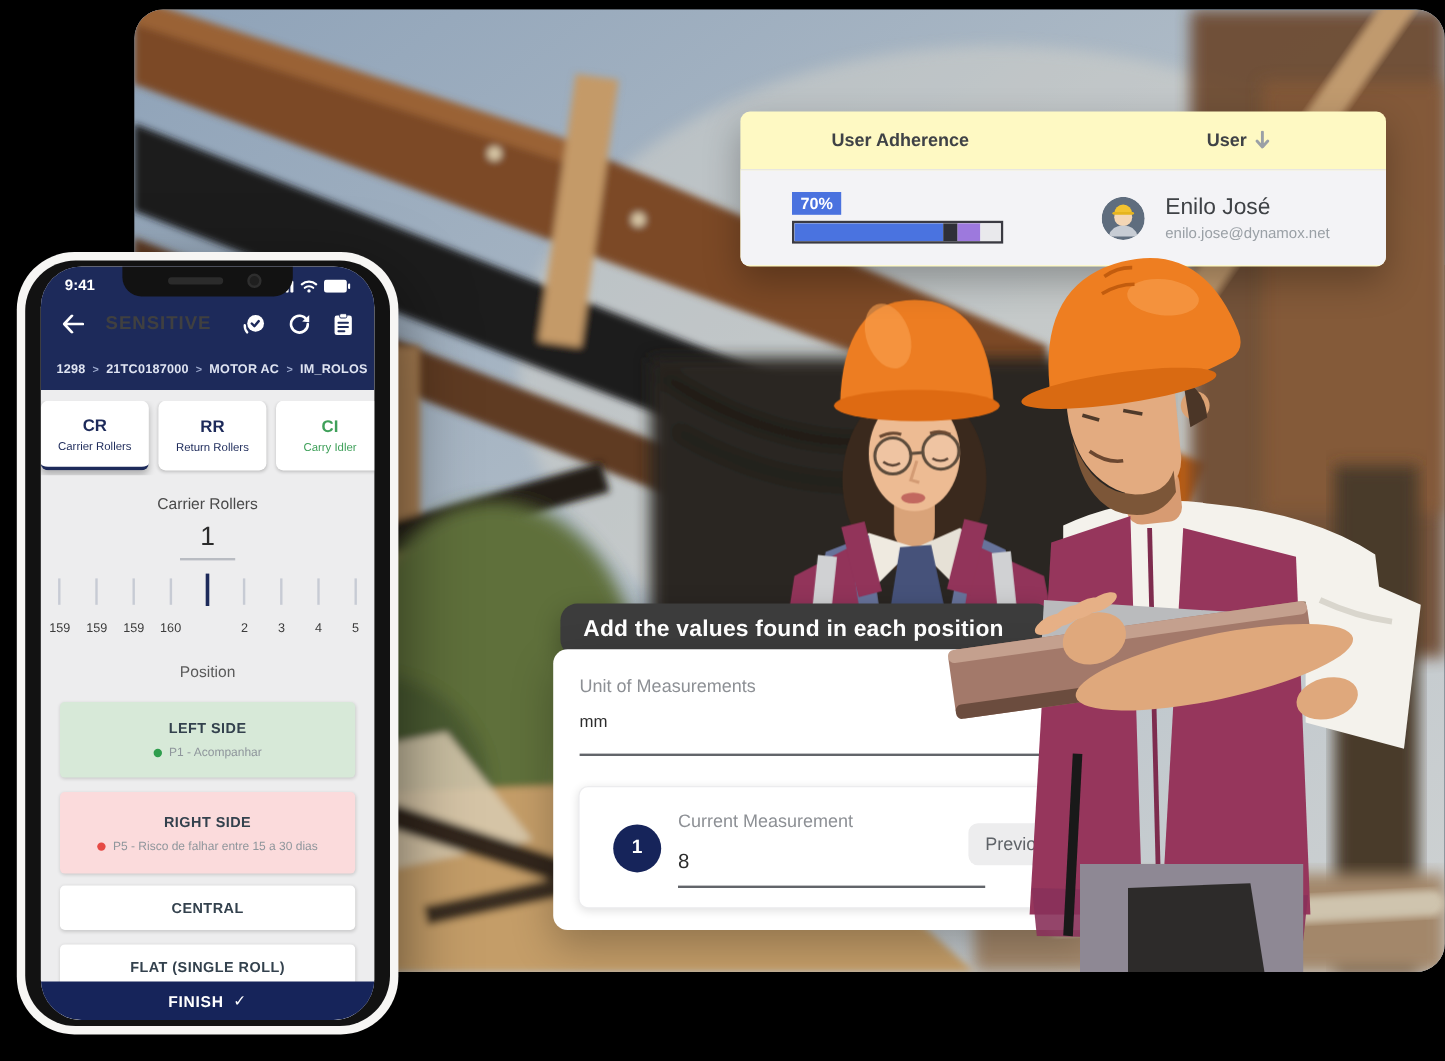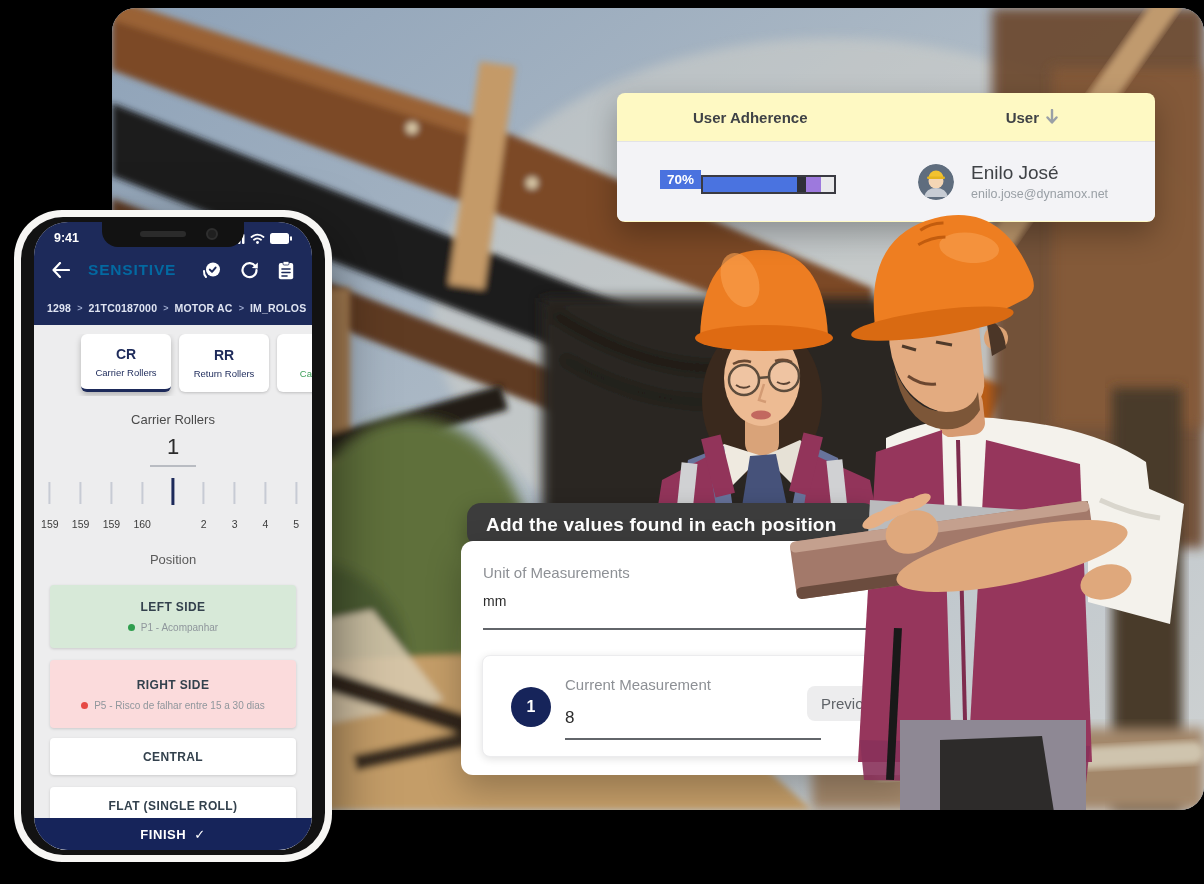--- a/index.html
+++ b/index.html
@@ -18,21 +18,21 @@
 
   
   .adh-card { position:absolute; left:617px; top:93px; width:538px; height:129px;
               background:#fef9c3; border-radius:8px; box-shadow:0 12px 30px rgba(0,0,0,.28);
               z-index:20; overflow:hidden; }
   .adh-head { height:49px; display:flex; align-items:center; border-bottom:1px solid #e3e3e6; }
   .adh-title { margin-left:76px; font-size:15px; font-weight:700; color:#3f4246; }
   .adh-sort { margin-left:auto; margin-right:96px; display:flex; align-items:center; gap:6px;
               font-size:15px; font-weight:700; color:#3f4246; cursor:pointer; }
   .adh-body { height:79px; background:#f3f3f6; display:flex; align-items:center; }
-  .adh-progress { width:176px; margin-left:43px; display:flex; flex-direction:row; align-items:flex-end; }
+  .adh-progress { width:176px; margin-left:43px; display:flex; flex-direction:column; align-items:flex-start; }
   .adh-badge { font-size:13.5px; font-weight:700; color:#fff; background:#4a72df;
                padding:2px 7px; margin-bottom:5px; }
   .adh-bar { width:176px; height:19px; border:2px solid #3a3a42; background:#fff;
              display:flex; overflow:hidden; }
   .adh-bar .seg { height:100%; }
   .adh-user { display:flex; align-items:center; margin-left:82px; gap:17px; }
   .avatar { width:36px; height:36px; border-radius:50%; overflow:hidden; flex:0 0 36px; }
   .adh-name { font-size:19px; color:#3f4246; margin-bottom:3px; }
   .adh-mail { font-size:12.5px; color:#9aa0a6; }
 
@@ -70,28 +70,28 @@
                align-items:center; padding:0 20px; }
   .sb-time { color:#fff; font-size:12.5px; font-weight:700; margin-top:4px; }
   .sb-icons { margin-left:auto; margin-top:4px; display:flex; align-items:center; gap:5px; }
   .notch { position:absolute; left:50%; top:0; transform:translateX(-50%); width:142px; height:25px;
            background:#121212; border-radius:0 0 16px 16px; }
   .notch .slot { position:absolute; left:38px; top:9px; width:46px; height:6px; border-radius:3px; background:#2b2b2b; }
   .notch .cam { position:absolute; right:26px; top:6px; width:12px; height:12px; border-radius:50%;
                 background:#1f1f1f; border:2px solid #2e2e2e; }
   .appbar { position:absolute; left:0; top:28px; right:0; height:40px; display:flex; align-items:center; padding:0 18px; }
   .back { color:#fff; font-size:19px; cursor:pointer; }
-  .app-title { color:#0369a1; font-size:15.5px; font-weight:700; letter-spacing:.8px; margin-left:18px; }
+  .app-title { color:#404040; font-size:15.5px; font-weight:700; letter-spacing:.8px; margin-left:18px; }
   .appbar-actions { margin-left:auto; display:flex; align-items:center; gap:20px; }
   .crumbs { position:absolute; left:0; top:68px; right:0; height:35px; display:flex;
             align-items:center; padding:0 13px; gap:6px; white-space:nowrap; }
   .crumb { color:#dfe4f2; font-size:10.5px; font-weight:600; letter-spacing:.2px; cursor:pointer; }
   .crumb-sep { color:#9daace; font-size:9px; font-weight:700; }
   .tabs { position:absolute; left:0; top:112px; right:0; height:62px; display:flex;
-          gap:8px; padding-left:16px; overflow:hidden;margin-left:31px; }
+          gap:8px; padding-left:0; overflow:hidden; }
   .tab { flex:0 0 90px; height:58px; background:#fff; border-radius:6px;
          box-shadow:0 1px 3px rgba(0,0,0,.2); display:flex; flex-direction:column;
          align-items:center; justify-content:center; gap:5px; cursor:pointer; }
   .tab .code { font-size:14px; font-weight:700; }
   .tab .lbl { font-size:9.5px; }
   .tab.navy { color:#1d2a5a; } .tab.green { color:#3fa05a; }
   .tab.selected { border-bottom:3px solid #1d2a5a; box-shadow:0 3px 6px rgba(0,0,0,.25); }
   .car-title { position:absolute; left:0; right:0; top:190px; text-align:center;
                font-size:13px; color:#4a4a4a; }
   .car-value { position:absolute; left:0; right:0; top:212px; text-align:center;

